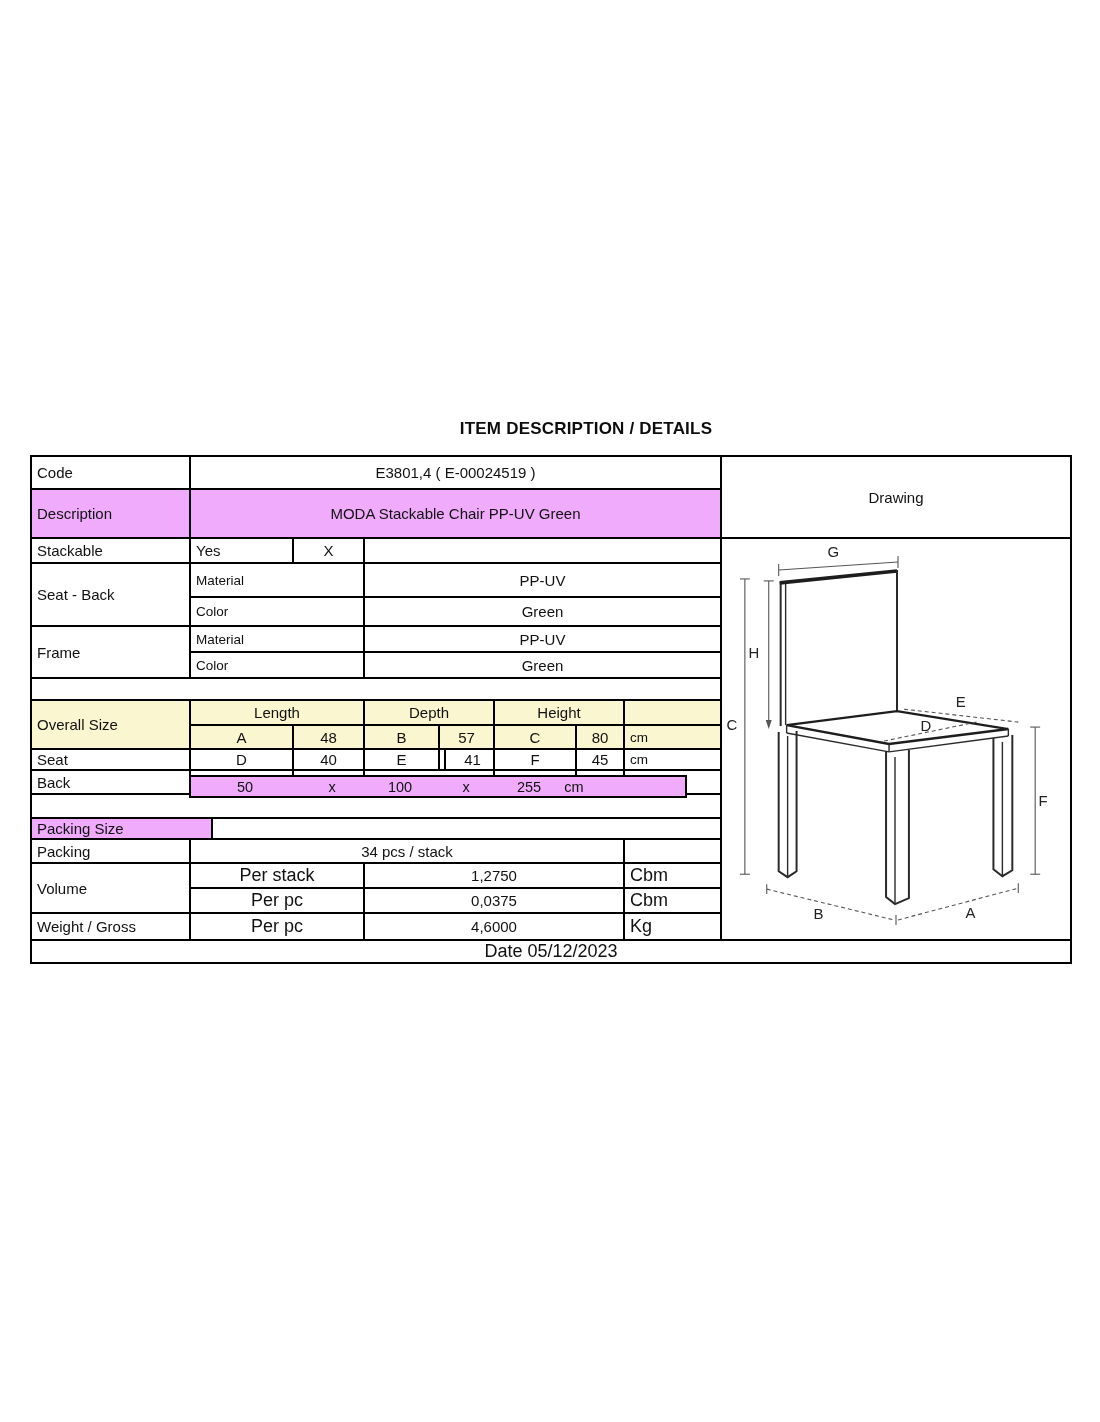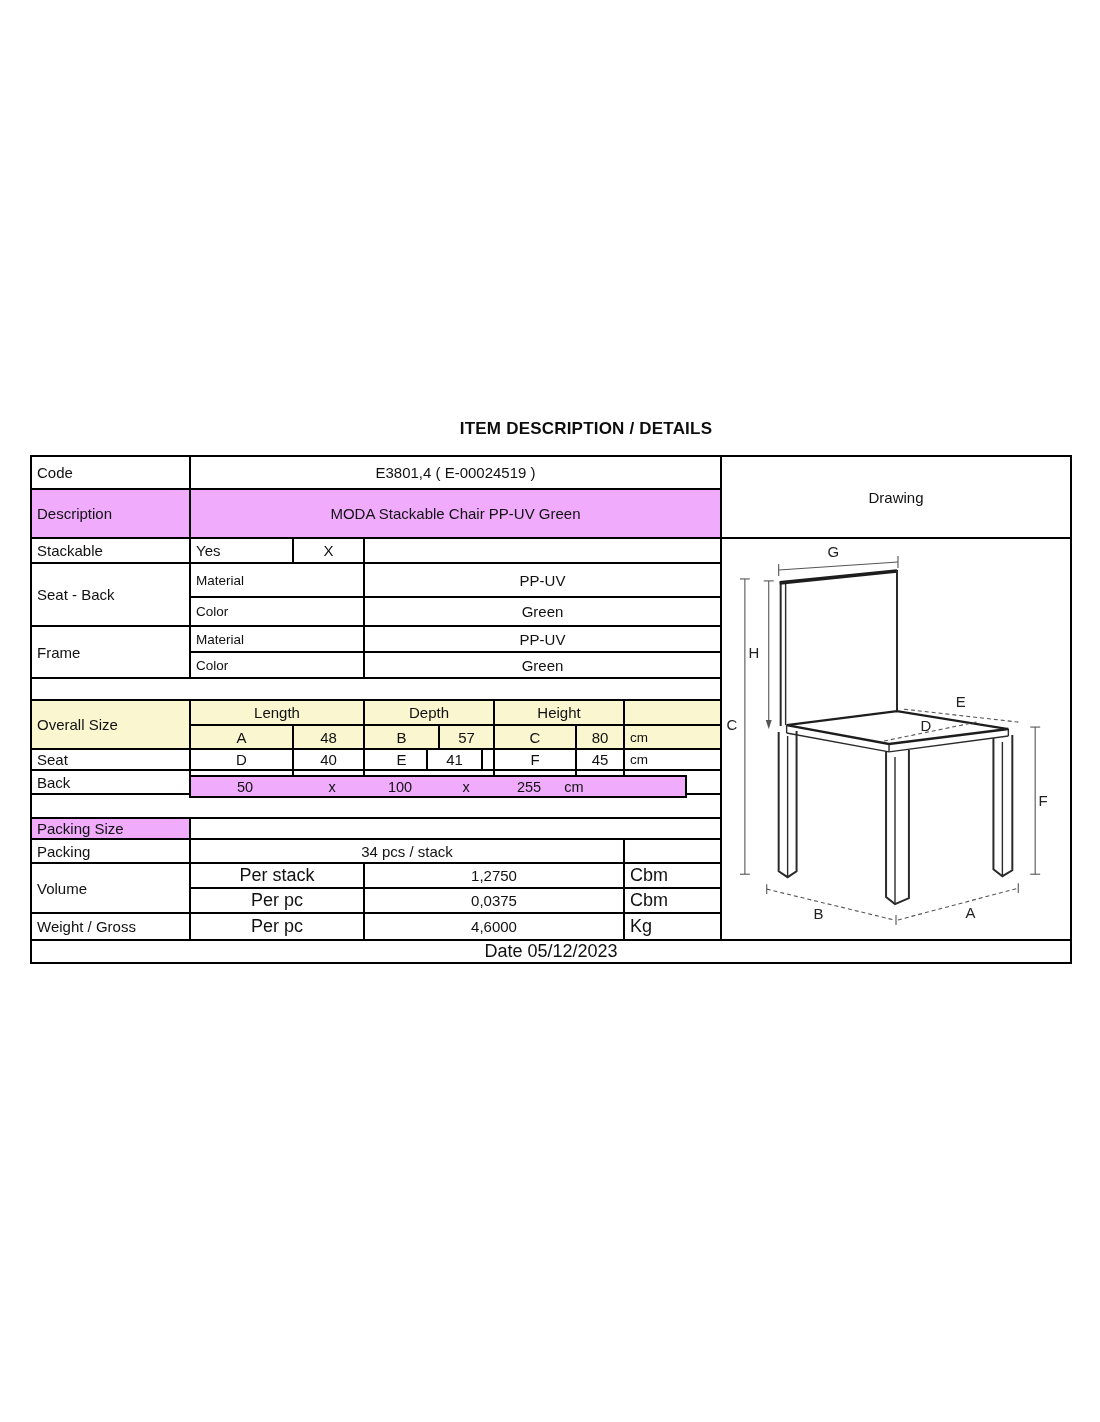--- a/index.html
+++ b/index.html
@@ -127,36 +127,36 @@
   <div class="cell bold center yellow" style="left:363px;top:724px;width:77px;height:26px">B</div>
   <div class="cell bold center yellow" style="left:438px;top:724px;width:57px;height:26px">57</div>
   <div class="cell bold center yellow" style="left:493px;top:724px;width:84px;height:26px">C</div>
   <div class="cell bold center yellow" style="left:575px;top:724px;width:50px;height:26px">80</div>
   <div class="cell left small yellow" style="left:623px;top:724px;width:99px;height:26px">cm</div>
 
   <div class="cell bold left" style="left:30px;top:748px;width:161px;height:23px">Seat</div>
   <div class="cell bold center" style="left:189px;top:748px;width:105px;height:23px">D</div>
   <div class="cell bold center" style="left:292px;top:748px;width:73px;height:23px">40</div>
   <div class="cell bold center" style="left:363px;top:748px;width:77px;height:23px">E</div>
-  <div class="cell bold center" style="left:426px;top:748px;width:57px;height:23px">41</div>
+  <div class="cell bold center" style="left:444px;top:748px;width:57px;height:23px">41</div>
   <div class="cell bold center" style="left:493px;top:748px;width:84px;height:23px">F</div>
   <div class="cell bold center" style="left:575px;top:748px;width:50px;height:23px">45</div>
   <div class="cell left small" style="left:623px;top:748px;width:99px;height:23px">cm</div>
 
   <div class="cell bold left" style="left:30px;top:769px;width:161px;height:26px">Back</div>
   <div class="cell bold center" style="left:189px;top:769px;width:105px;height:26px">G</div>
   <div class="cell bold center" style="left:292px;top:769px;width:73px;height:26px">45</div>
   <div class="cell" style="left:363px;top:769px;width:132px;height:26px"></div>
   <div class="cell bold center" style="left:493px;top:769px;width:84px;height:26px">H</div>
   <div class="cell bold center" style="left:575px;top:769px;width:50px;height:26px">34</div>
   <div class="cell left small" style="left:623px;top:769px;width:99px;height:26px">cm</div>
 
   <div class="cell" style="left:30px;top:793px;width:692px;height:26px"></div>
 
-  <div class="cell bold left gray" style="left:30px;top:817px;width:161px;height:23px">Packing Size</div>
+  <div class="cell bold left gray" style="left:30px;top:817px;width:183px;height:23px">Packing Size</div>
   <div class="cell gray" style="left:189px;top:775px;width:498px;height:23px">
     <span class="ps-part" style="left:54px">50</span>
     <span class="ps-part" style="left:141px">x</span>
     <span class="ps-part" style="left:209px">100</span>
     <span class="ps-part" style="left:275px">x</span>
     <span class="ps-part" style="left:338px">255</span>
     <span class="ps-part small" style="left:383px">cm</span>
   </div>
 
   <div class="cell bold left" style="left:30px;top:838px;width:161px;height:26px">Packing</div>

